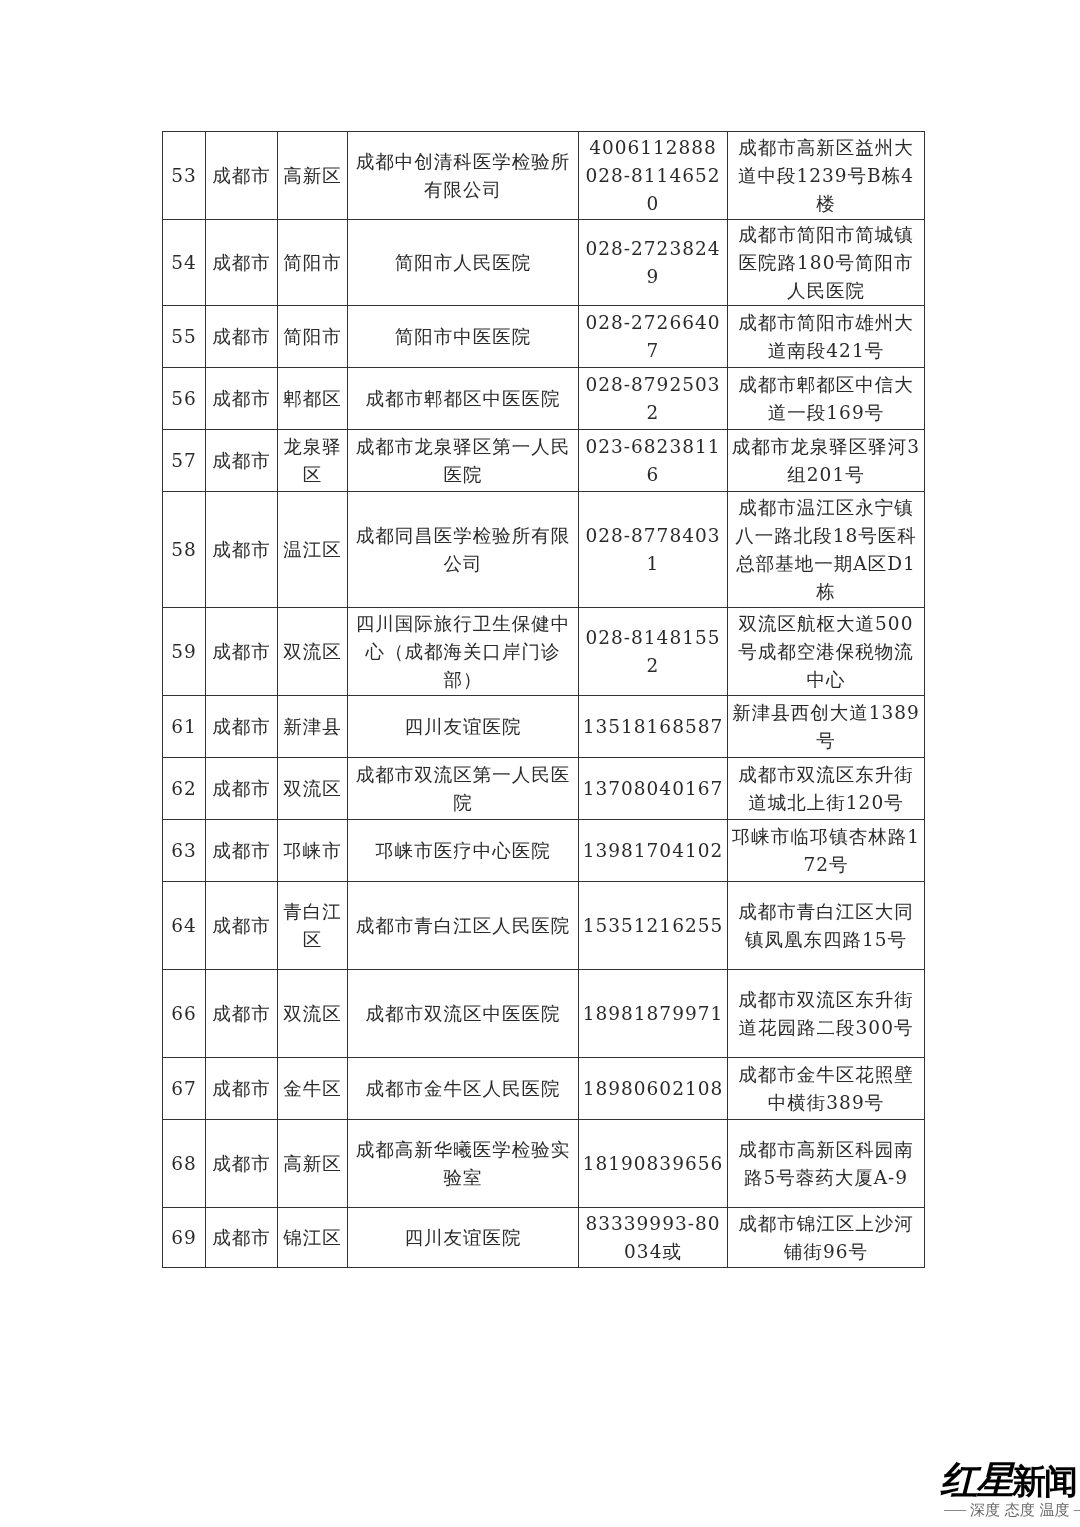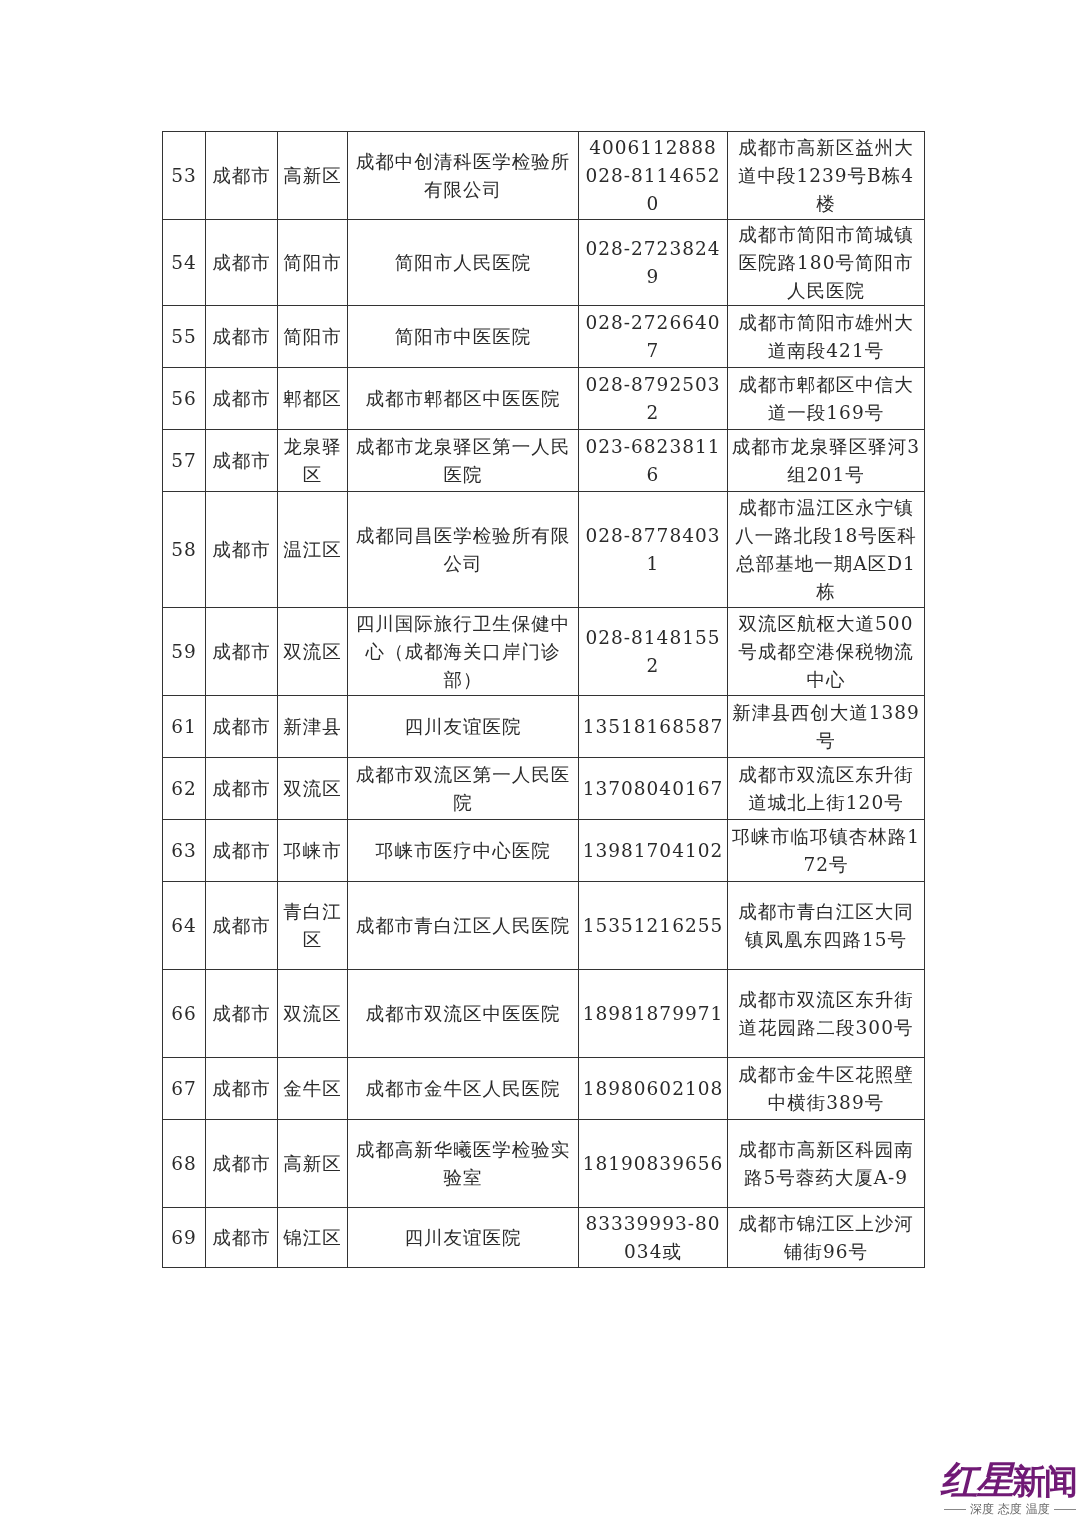--- a/index.html
+++ b/index.html
@@ -12,24 +12,24 @@
                   font-size: 18.5px; line-height: 28px; padding: 0 2px; letter-spacing: 1px;
                   word-break: break-all; color: #2a2a2a; }
   td.c-no { width: 38px; letter-spacing: 0; }
   td.c-city { width: 67px; }
   td.c-dist { width: 65px; }
   td.c-name { width: 226px; }
   td.c-phone { width: 144px; letter-spacing: 0.5px; }
   td.c-addr { width: 192px; }
   .logo { position: absolute; left: 940px; top: 1455px; width: 135px; height: 65px; }
   .logo-main { position: absolute; left: 0; top: 0; font-family: Liberation Serif, serif;
-               font-weight: bold; font-size: 34px; color: #701a75; letter-spacing: -2px; white-space: nowrap; }
+               font-weight: bold; font-size: 34px; color: #000000; letter-spacing: -2px; white-space: nowrap; }
   .logo-main .script { font-style: italic; font-size: 38px; }
   .logo-sub { position: absolute; left: 0; top: 46px; width: 135px; font-family: "DejaVu Sans", sans-serif;
-              font-size: 12px; color: #666; text-align: center; white-space: nowrap; }
+              font-size: 15px; color: #666; text-align: center; white-space: nowrap; }
   .logo-sub::before, .logo-sub::after { content: ""; display: inline-block; width: 22px; height: 1px;
               background: #888; vertical-align: middle; margin: 0 4px; }
 </style>
 </head>
 <body>
 
 <div class="page">
   <table class="hosp">
     <tbody id="tbody">
         <tr style="height: 88px;">

